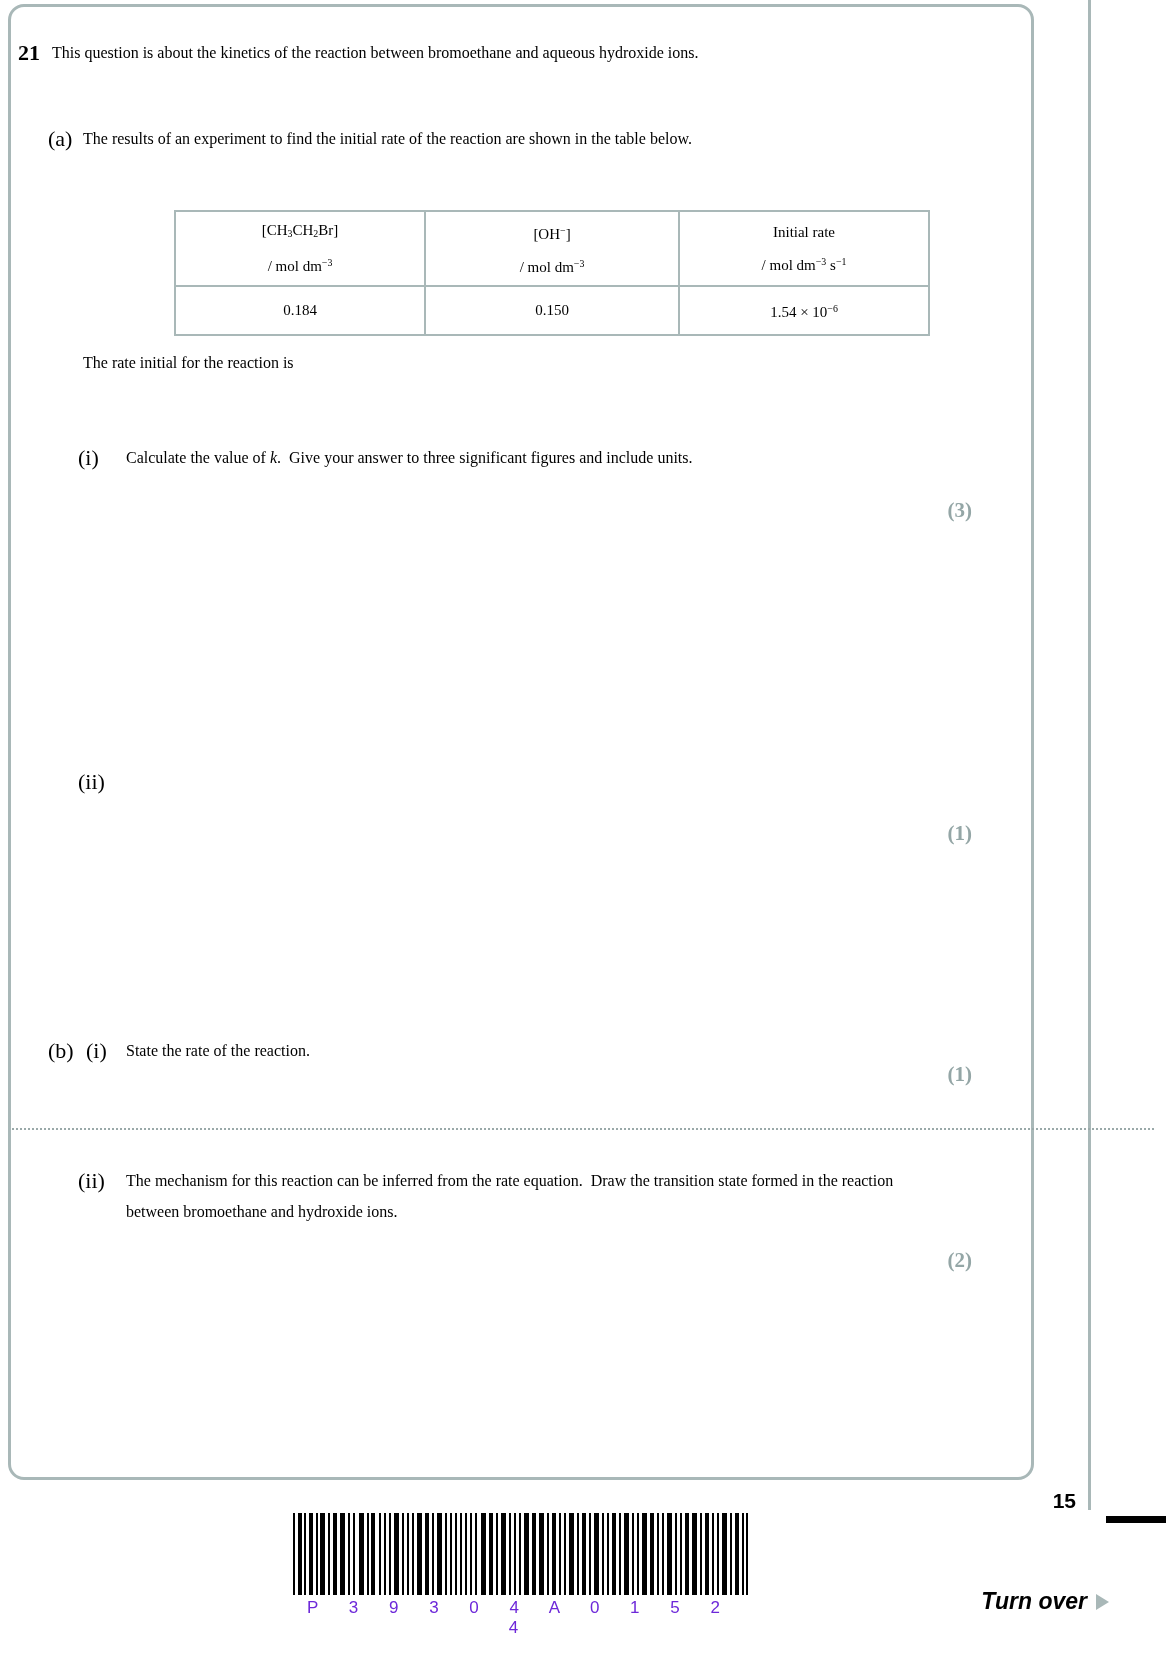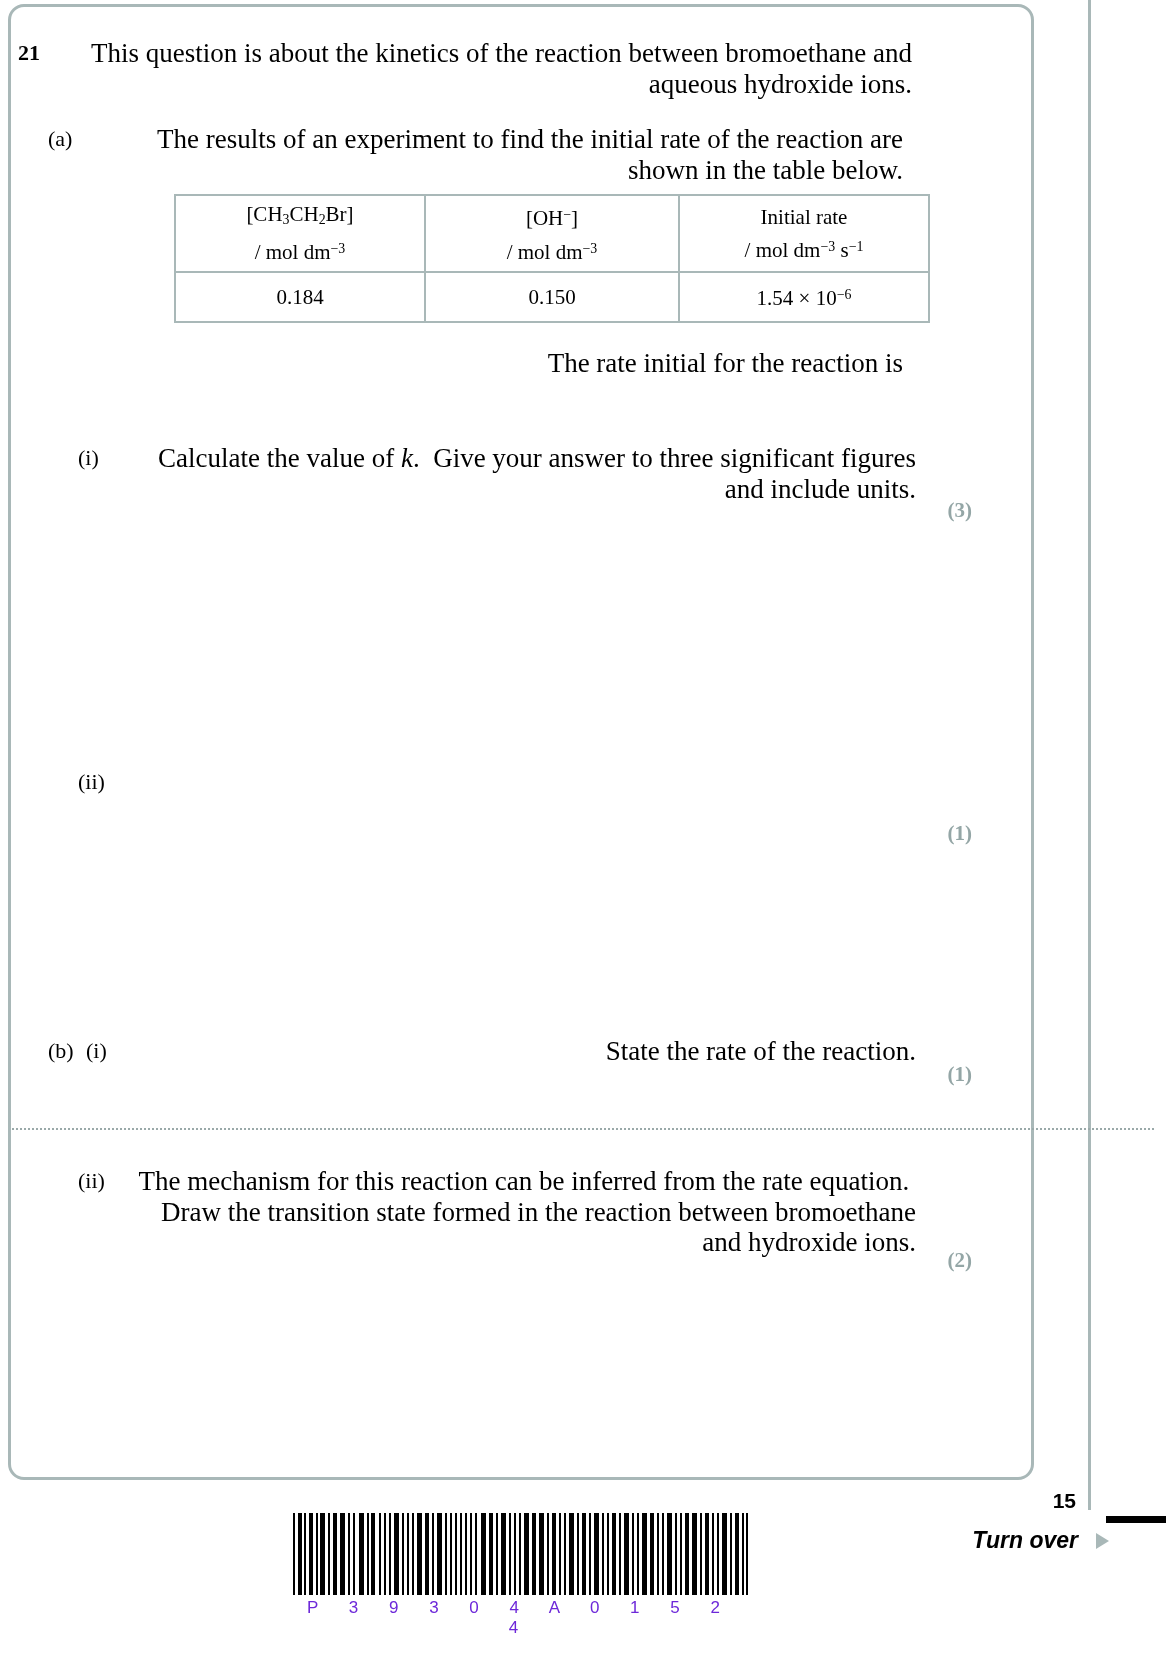--- a/index.html
+++ b/index.html
@@ -49,23 +49,23 @@
 
   .qnum {
     position: absolute;
     font-weight: bold;
     font-size: 22px;
     line-height: 30px;
   }
 
   .para {
     position: absolute;
-    font-size: 27px;
+    font-size: 16px;
     line-height: 30.5px;
-    text-align: right;
+    text-align: left;
   }
 
   .label {
     position: absolute;
     font-size: 22px;
     line-height: 30.5px;
     white-space: nowrap;
   }
 
   .marks {
@@ -74,23 +74,23 @@
     font-size: 21px;
     font-weight: bold;
     color: #94a6a6;
     font-family: "Liberation Serif", serif;
   }
 
   
   .data-table {
     position: absolute;
     left: 166px;
-    top: 190px;
+    top: 206px;
     border-collapse: collapse;
-    font-size: 21px;
+    font-size: 15px;
   }
   .data-table td {
     border: 2px solid #a9b8b8;
     text-align: center;
     vertical-align: middle;
     padding: 0;
   }
   .data-table .hdr {
     height: 63px;
     line-height: 29px;
@@ -150,28 +150,28 @@
     position: absolute;
     right: 90px;
     top: 1489px;
     font-family: "Liberation Sans", sans-serif;
     font-weight: bold;
     font-size: 21px;
   }
   .turn-over {
     position: absolute;
     right: 57px;
-    top: 1527px;
+    top: 1588px;
     font-family: "Liberation Sans", sans-serif;
     font-weight: bold;
     font-style: italic;
     font-size: 23px;
     display: flex;
     align-items: center;
-    gap: 18px;
+    gap: 9px;
   }
   .tri {
     width: 0; height: 0;
     border-left: 13px solid #a9b8b8;
     border-top: 8px solid transparent;
     border-bottom: 8px solid transparent;
   }
   .black-bar {
     position: absolute;
     right: 0px;

